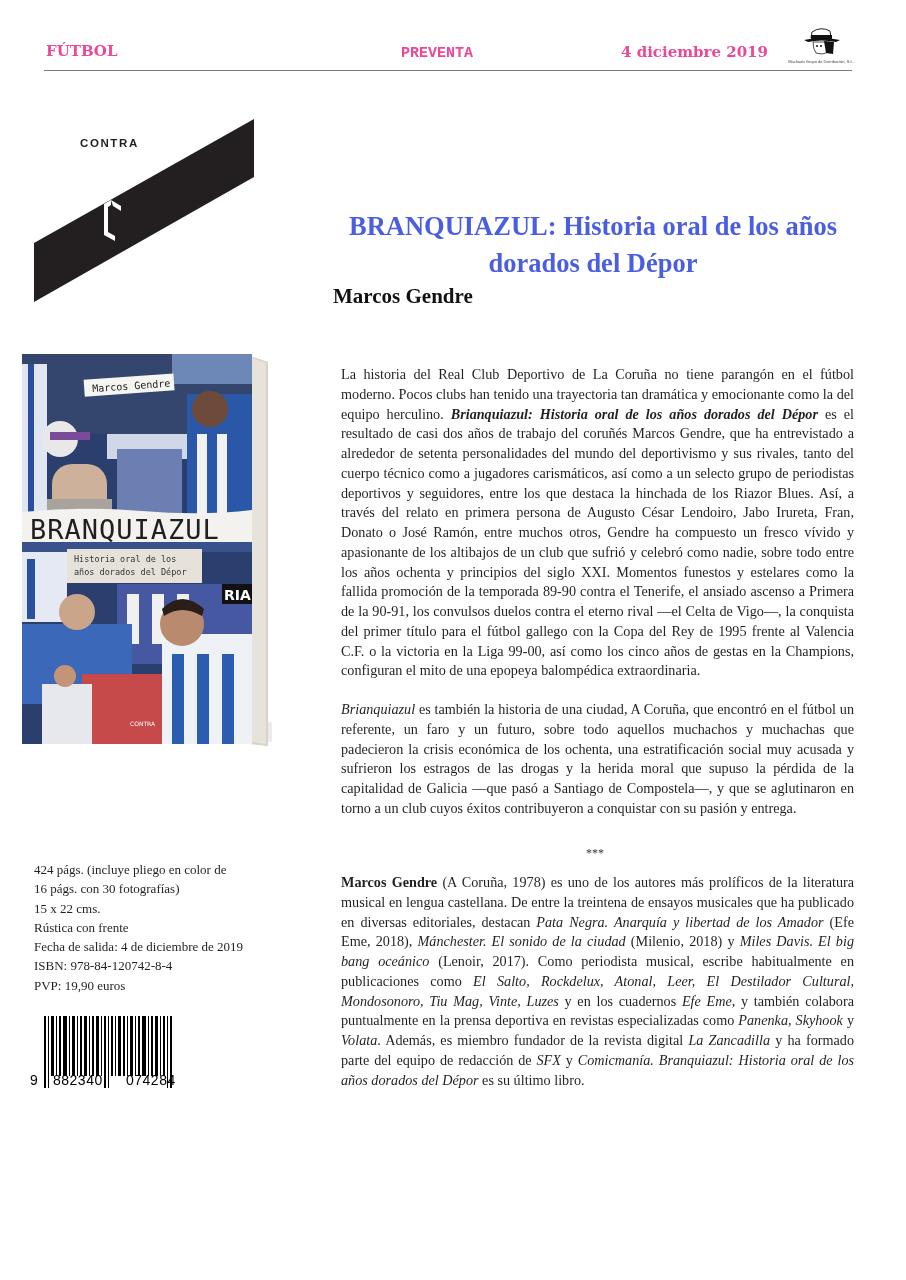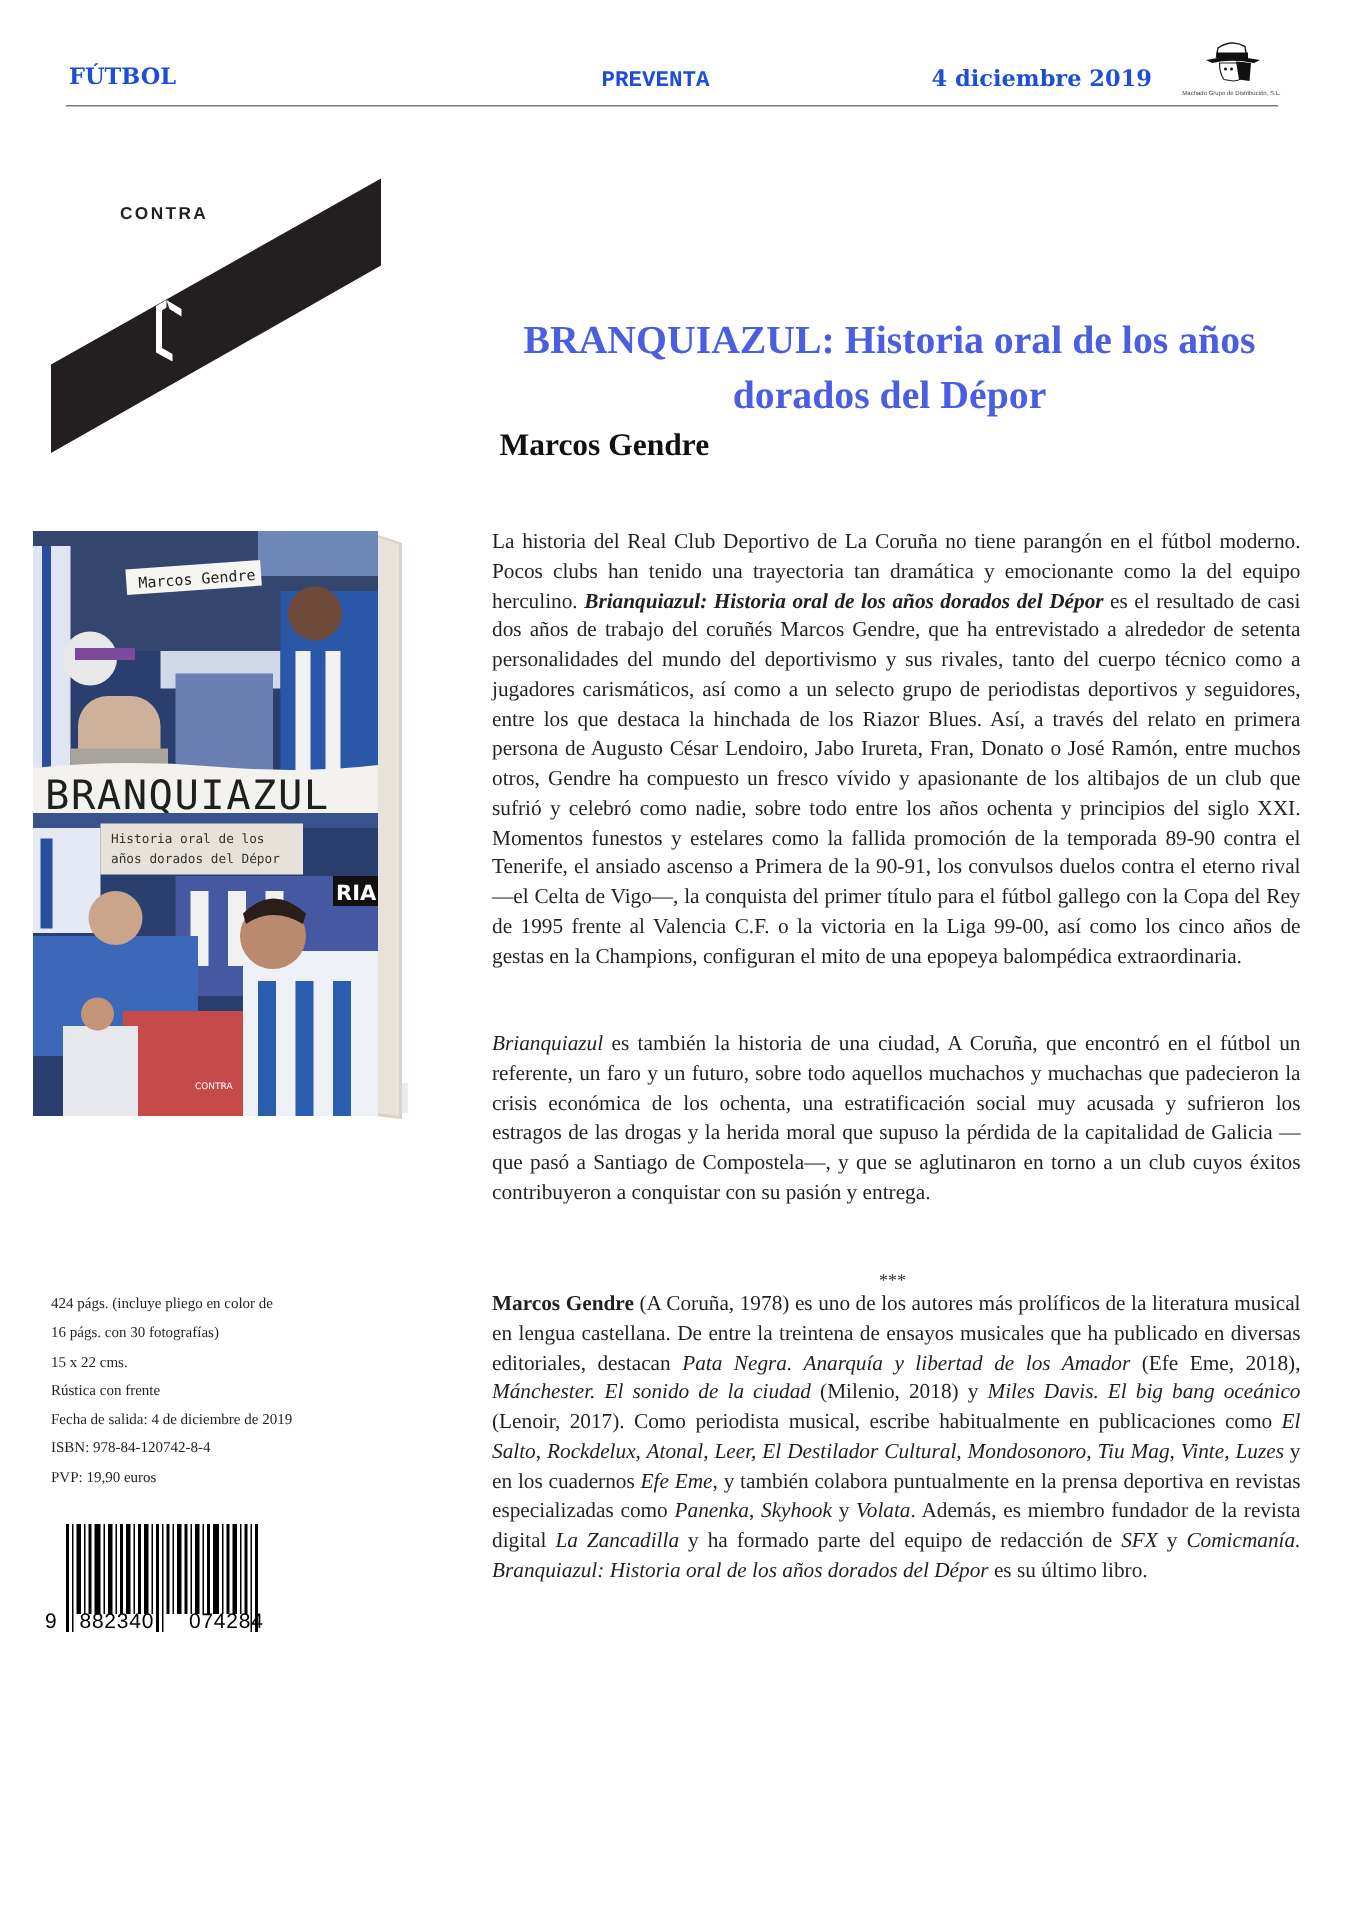--- a/index.html
+++ b/index.html
@@ -1,21 +1,21 @@
 <!DOCTYPE html>
 <html><head>
 <meta charset="utf-8">
 <style>
   html, body { margin: 0; padding: 0; background: #ffffff; }
   body { width: 906px; height: 1280px; position: relative; overflow: hidden;
          font-family: "Liberation Serif", "DejaVu Serif", serif; color: #231f20; }
   .abs { position: absolute; }
 
   
-  .hdr { font-family: "DejaVu Serif", "Liberation Serif", serif; font-weight: bold; font-size: 15px; color: #1d4ed8; }
+  .hdr { font-family: "DejaVu Serif", "Liberation Serif", serif; font-weight: bold; font-size: 15px; color: #ec4899; }
   #hdr-section { left: 46px; top: 42px; }
   #hdr-label { left: 401px; top: 45px; font-family: Liberation Mono, monospace; }
   #hdr-date { left: 597px; top: 43px; margin-left: 24px; }
   #hdr-rule { left: 44px; top: 70px; width: 808px; height: 1px; background: #7a7a7a; }
   #dist-logo { left: 786px; top: 26px; width: 70px; height: 42px; }
   #dist-logo .caption { position: absolute; left: 0; top: 33px; width: 70px; text-align: center;
       font-family: "Liberation Sans", sans-serif; font-size: 4px; color: #444; white-space: nowrap; }
 
   
   #contra-word { left: 80px; top: 137px; font-family: "Liberation Sans", sans-serif; font-weight: bold;
@@ -24,31 +24,31 @@
 
   
   #title { left: 333px; top: 208px; width: 520px; font-family: "Liberation Serif", serif; font-weight: bold;
       font-size: 26.5px; line-height: 37px; color: #4b5ee2; margin: 0; text-align: center; }
   #author { left: 333px; top: 284px; font-family: "Liberation Serif", serif; font-weight: bold;
       font-size: 21px; color: #111; margin: 0; }
 
   
   .body-col { left: 328px; width: 539px; font-size: 14.2px; line-height: 19.75px; text-align: justify;
       color: #231f20; }
-  .body-col p { margin: 0; font-family: Liberation Serif, serif; }
+  .body-col p { margin: 13px; font-family: Liberation Serif, serif; }
   #desc { top: 352px; }
   #desc2 { top: 687px; }
   #sep { left: 586px; top: 846px; font-size: 12px; color: #333; }
   #bio { top: 860px; }
 
   
   #book { left: 22px; top: 354px; width: 250px; height: 395px; }
 
   
-  #specs { left: 34px; top: 860px; font-size: 10px; line-height: 19.3px; color: #231f20; }
+  #specs { left: 34px; top: 860px; font-size: 13px; line-height: 19.3px; color: #231f20; }
   #specs div { white-space: nowrap; }
 
   
   #barcode { left: 30px; top: 1012px; width: 165px; height: 78px; }
   #barcode-digits { left: 30px; top: 1072px; width: 165px; font-family: "Liberation Sans", sans-serif;
       font-size: 14px; color: #000; }
 </style>
 </head>
 <body>
 

